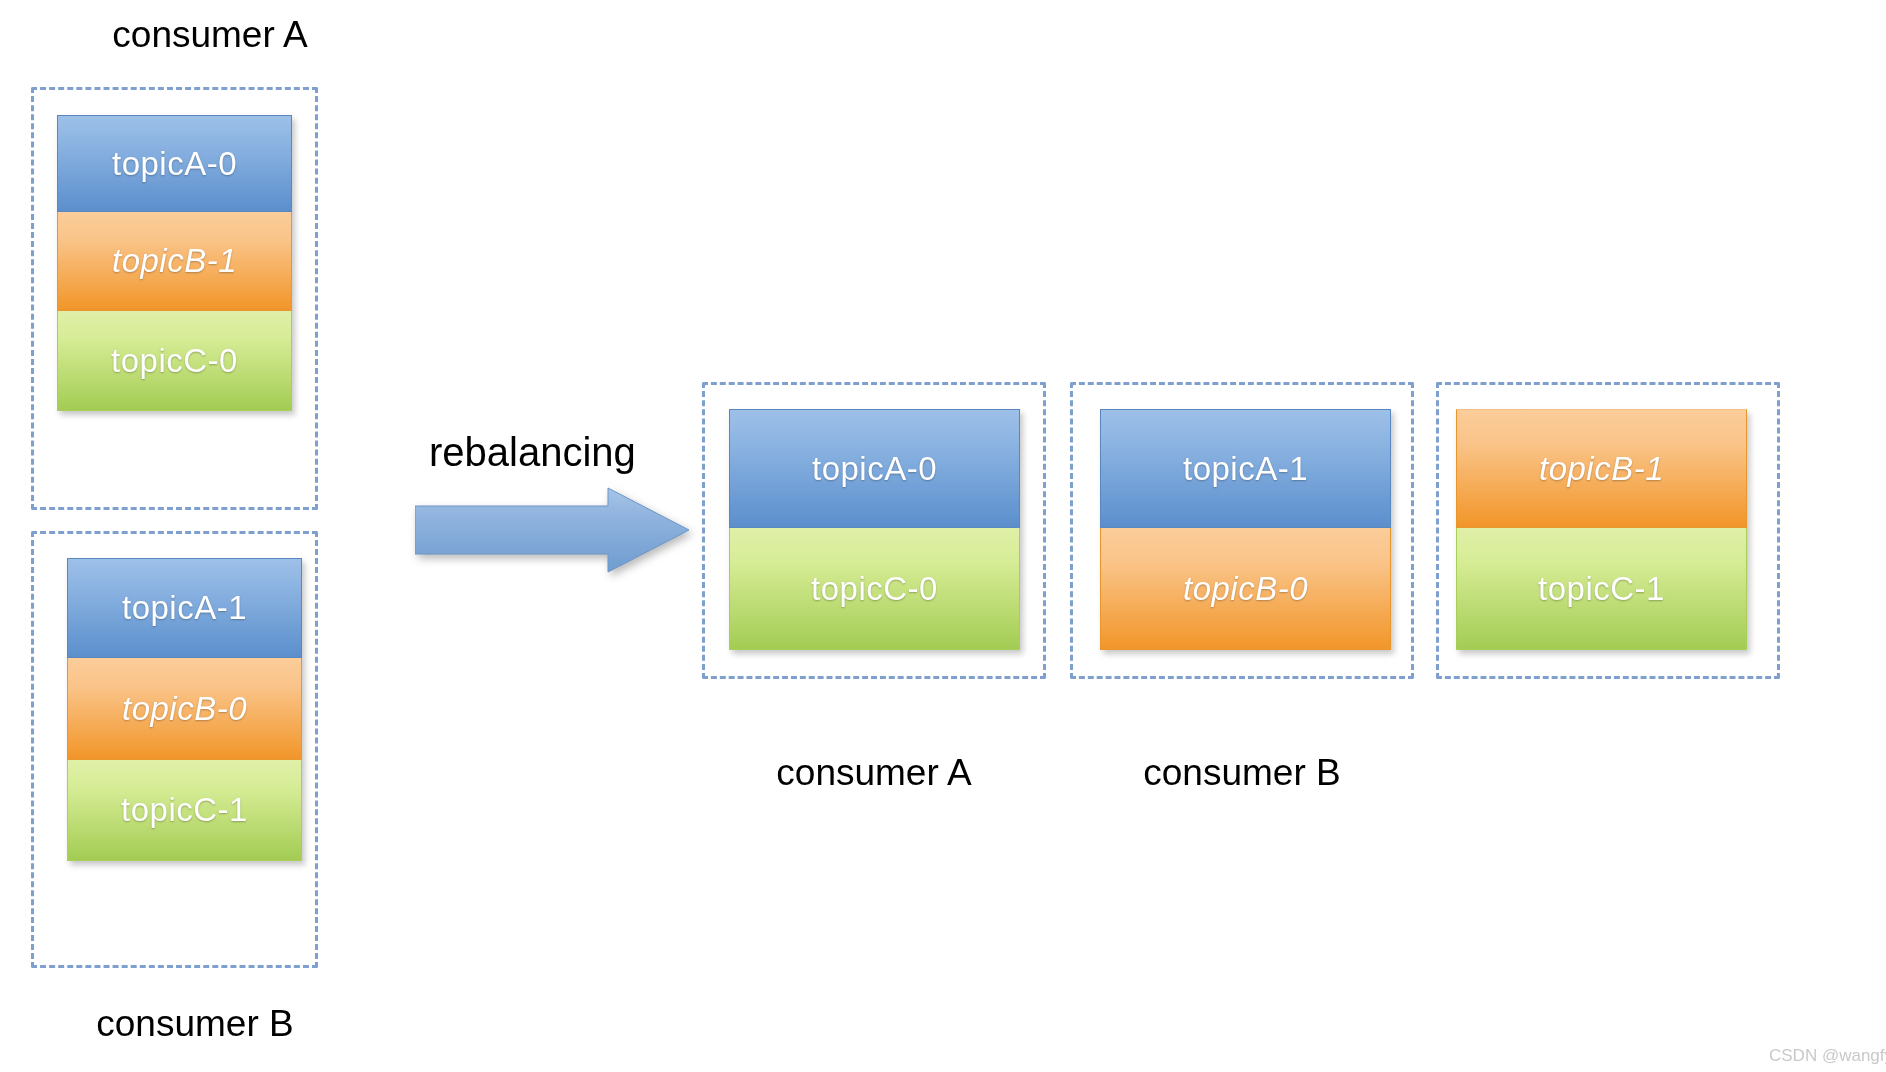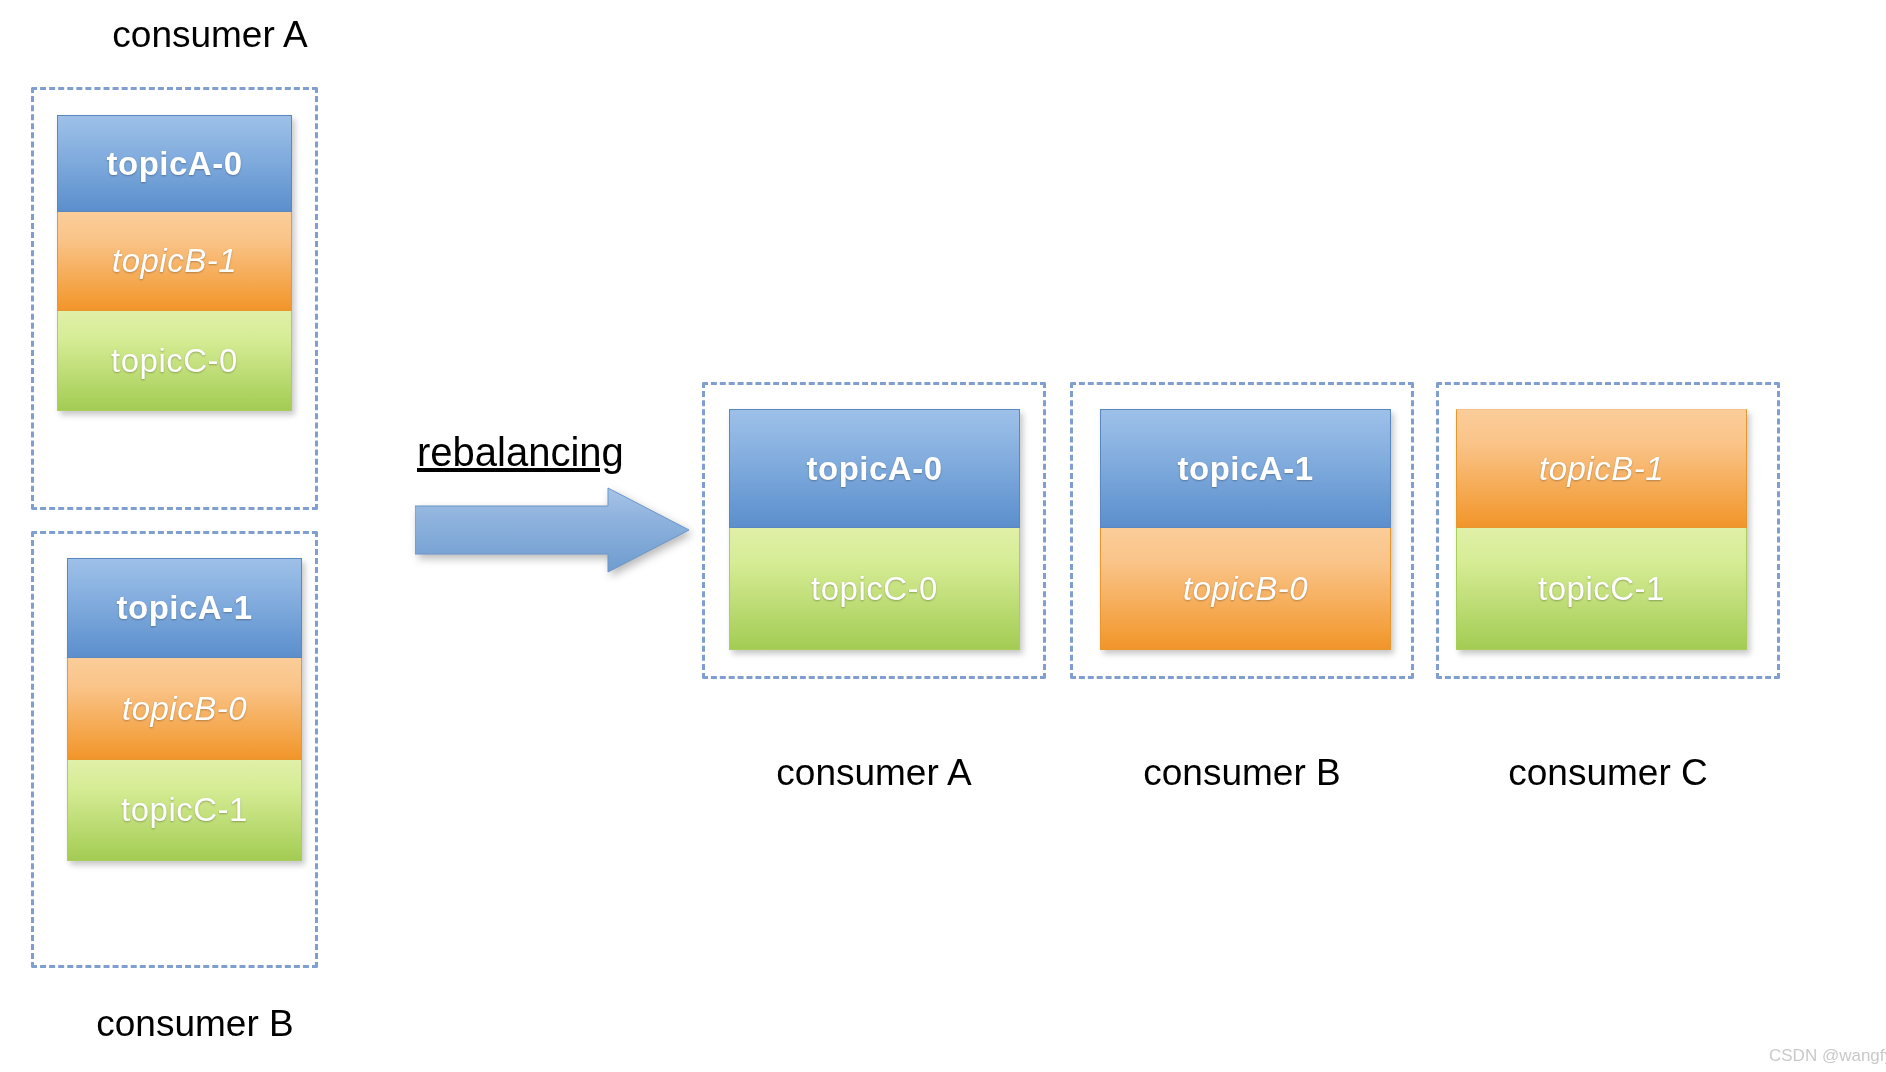--- a/index.html
+++ b/index.html
@@ -41,21 +41,20 @@
     align-items: center;
     justify-content: center;
     color: #ffffff;
     letter-spacing: 0.5px;
     text-shadow: 0 1px 2px rgba(0,0,0,0.28);
     white-space: nowrap;
   }
   .partition.blue {
     background: linear-gradient(to bottom, #9dc0e8 0%, #8cb4e2 28%, #5e91ce 96%, #5b8ecb 100%);
     border: 1px solid #5a87bd;
-    font-weight: bold;
   }
   .partition.orange {
     background: linear-gradient(to bottom, #fbcd99 0%, #fac489 28%, #f2982e 96%, #f0952b 100%);
     border: 1px solid #e8972f;
     border-top-color: #f4c08a;
     font-style: italic;
   }
   .partition.green {
     background: linear-gradient(to bottom, #e0f0a8 0%, #d6ec95 28%, #a6ce57 96%, #a3cc53 100%);
     border: 1px solid #a9ce5c;
@@ -112,21 +111,21 @@
   <div class="group-box" style="left:31px; top:531px; width:287px; height:437px;"></div>
 
   <div class="partition-stack" style="left:67px; top:558px; width:235px;">
     <div class="partition blue" style="height:100px; font-size:33px;">topicA-1</div>
     <div class="partition orange" style="height:102px; font-size:33px;">topicB-0</div>
     <div class="partition green" style="height:101px; font-size:33px;">topicC-1</div>
   </div>
 
   <div class="consumer-label" style="left:0px; top:1003px; width:390px;">consumer B</div>
 
-  <div class="arrow-label" style="left:417px; top:430px;text-decoration:underline;">rebalancing</div>
+  <div class="arrow-label" style="left:429px; top:430px;">rebalancing</div>
 
   <div class="arrow-wrap" style="left:415px; top:487px; width:275px; height:86px;">
     <svg width="275" height="86" viewBox="0 0 275 86">
       <defs>
         <linearGradient id="arrowGrad" x1="0" y1="0" x2="0" y2="1">
           <stop offset="0%" stop-color="#a7c4e6"></stop>
           <stop offset="35%" stop-color="#8fb3de"></stop>
           <stop offset="100%" stop-color="#6f9ccf"></stop>
         </linearGradient>
       </defs>
@@ -152,17 +151,16 @@
 
   <div class="consumer-label" style="left:1070px; top:752px; width:344px;">consumer B</div>
 
   <div class="group-box" style="left:1436px; top:382px; width:344px; height:297px;"></div>
 
   <div class="partition-stack" style="left:1456px; top:409px; width:291px;">
     <div class="partition orange" style="height:119px; font-size:33px;">topicB-1</div>
     <div class="partition green" style="height:122px; font-size:33px;">topicC-1</div>
   </div>
 
-  <div class="consumer-label" style="left:1436px; top:752px; width:344px;">consumer C</div>
 
   <div class="watermark" style="left:1769px; top:1046px;">CSDN @wangfy_</div>
 
 </div>
 
 </body></html>

